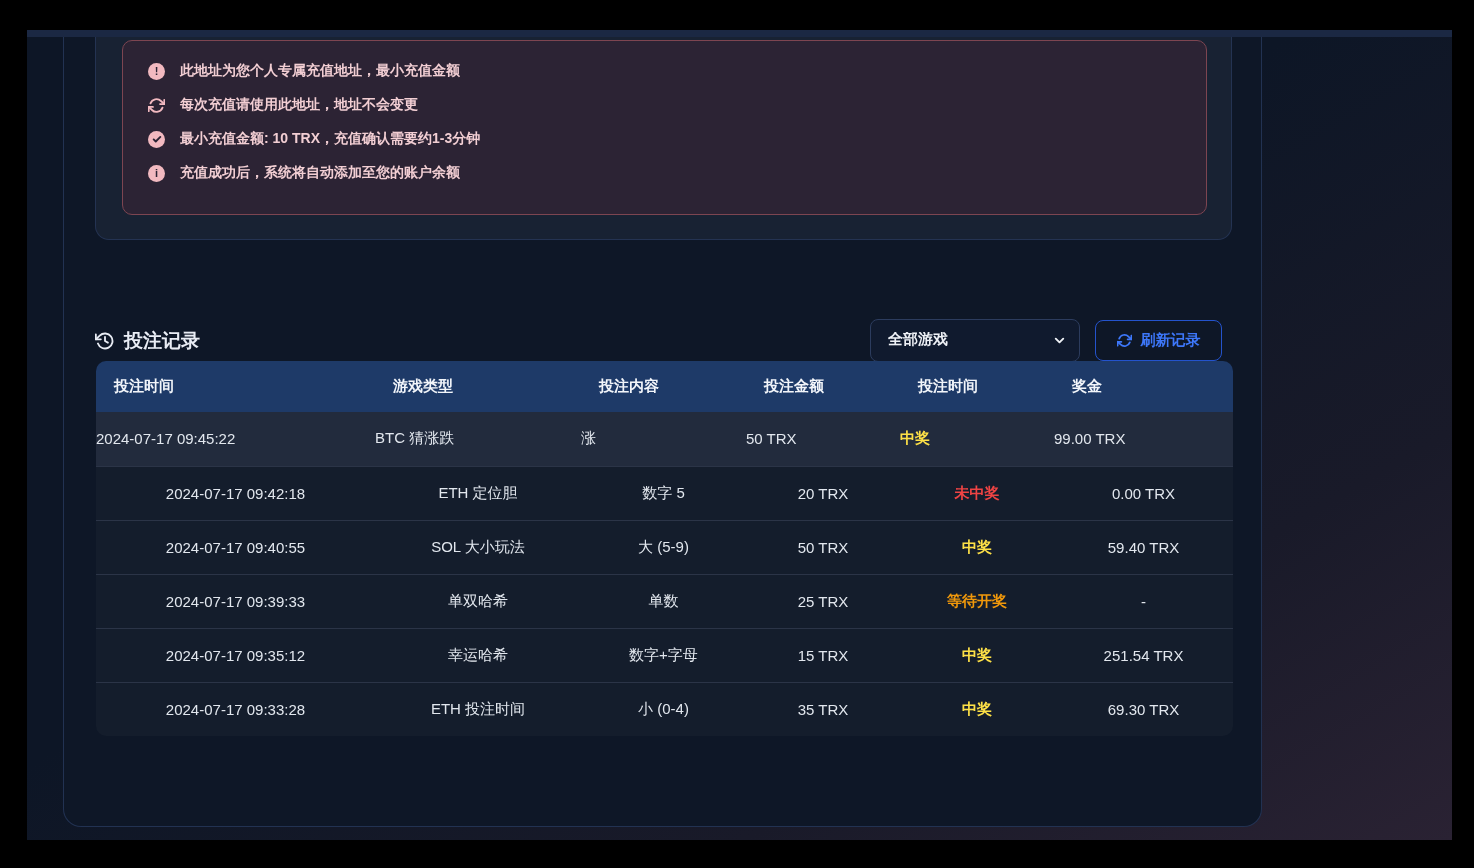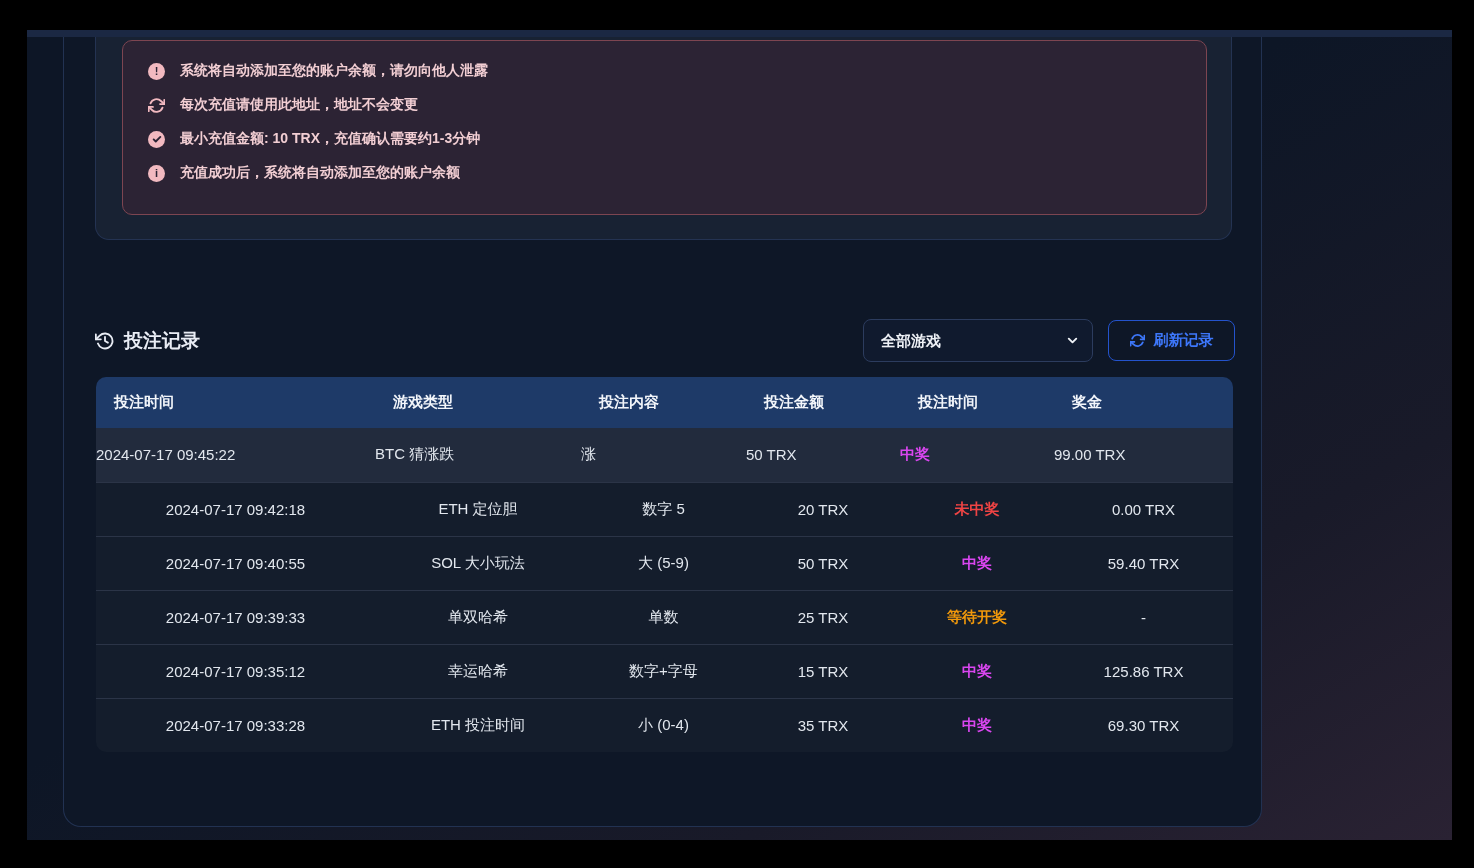--- a/index.html
+++ b/index.html
@@ -27,67 +27,67 @@
     color:#f2ced3; font-size:14px; font-weight:600; }
   .w-ic { display:none; }
   .circle-badge { width:17px; height:17px; border-radius:50%; background:#f2b9c0;
     color:#2c2334; font-size:11px; font-weight:bold;
     align-items:center; justify-content:center; line-height:1; }
   .w-item.exclamation-circle-icon .ic-exclaim { display:flex; }
   .w-item.refresh-icon .ic-refresh { display:flex; align-items:center; }
   .w-item.check-circle-icon .ic-check { display:flex; }
   .w-item.info-circle-icon .ic-info { display:flex; }
 
-  .records-bar { position:absolute; left:31px; right:26px; top:282px; height:43px;
+  .records-bar { position:absolute; left:31px; right:39px; top:282px; height:43px;
     display:flex; align-items:center; justify-content:space-between; }
   .records-title { display:flex; align-items:center; gap:9px;
     color:#e9edf5; font-size:19px; font-weight:bold; }
   .records-controls { display:flex; align-items:center; gap:15px; }
-  .game-select { width:230px; height:43px; background:#101a2e;
+  .game-select { width:210px; height:43px; background:#101a2e;
     border:1px solid #2c3c5e; border-radius:8px; color:#eef1f6;
     font-size:15px; font-weight:600; padding:0 40px 0 17px;
     appearance:none; -webkit-appearance:none;
-    font-family:Liberation Sans, sans-serif; }
+    font-family:Liberation Mono, monospace; }
   .select-wrap { position:relative; }
   .select-wrap .chev { position:absolute; right:13px; top:14px; pointer-events:none; }
   .refresh-btn { width:127px; height:41px; background:transparent;
     border:1px solid #2453cc; border-radius:8px; color:#3d77fa;
     font-size:15px; font-weight:bold; display:flex; align-items:center;
     justify-content:center; gap:9px; cursor:pointer;
     font-family:"Liberation Sans","DejaVu Sans",sans-serif; }
 
-  .table-wrap { position:absolute; left:32px; top:340px; width:1137px;
+  .table-wrap { position:absolute; left:32px; top:324px; width:1137px;
     border-radius:10px; overflow:hidden; }
   table { width:100%; border-collapse:collapse; table-layout:fixed; }
   thead th { height:51px; background:#1e3a68; color:#f2f5fa; font-size:15px;
     font-weight:bold; text-align:left; padding-left:18px; }
   tbody td { height:54px; background:#141d2c; color:#e2e7ee; font-size:15px;
     }
   tbody tr:first-of-type td { background:#222b3d; }
   tbody tr + tr td { border-top:1px solid #2b3447;text-align:center; }
   td.status { font-weight:bold; }
-  td.status.win { color:#d946ef; }
+  td.status.win { color:#fde047; }
   td.status.lose { color:#ef4444; }
   td.status.pending { color:#f0980b; }
 </style>
 </head>
 <body>
 
 <div class="viewport">
   <div class="top-strip"></div>
 
   <div class="outer-card">
 
     <div class="deposit-card">
       <div class="warning-panel">
 
           <div class="w-item exclamation-circle-icon">
             <span class="w-ic circle-badge ic-exclaim">!</span>
 
-            <span class="w-text">系统将自动添加至您的账户余额，请勿向他人泄露</span>
+            <span class="w-text">此地址为您个人专属充值地址，最小充值金额</span>
           </div>
 
           <div class="w-item refresh-icon">
 
             <span class="w-ic ic-refresh">
               <svg width="17" height="17" viewBox="0 0 24 24" fill="none" stroke="#f2b9c0" stroke-width="2.6" stroke-linecap="round" stroke-linejoin="round">
                 <path d="M23 4v6h-6"></path>
                 <path d="M1 20v-6h6"></path>
                 <path d="M3.51 9a9 9 0 0 1 14.85-3.36L23 10"></path>
                 <path d="M20.49 15a9 9 0 0 1-14.85 3.36L1 14"></path>
@@ -216,21 +216,21 @@
               <td>-</td>
             </tr>
 
 
             <tr>
               <td>2024-07-17 09:35:12</td>
               <td>幸运哈希</td>
               <td>数字+字母</td>
               <td>15 TRX</td>
               <td class="status win">中奖</td>
-              <td>125.86 TRX</td>
+              <td>251.54 TRX</td>
             </tr>
 
             <tr>
               <td>2024-07-17 09:33:28</td>
               <td>ETH 投注时间</td>
               <td>小 (0-4)</td>
               <td>35 TRX</td>
               <td class="status win">中奖</td>
               <td>69.30 TRX</td>
             </tr>

